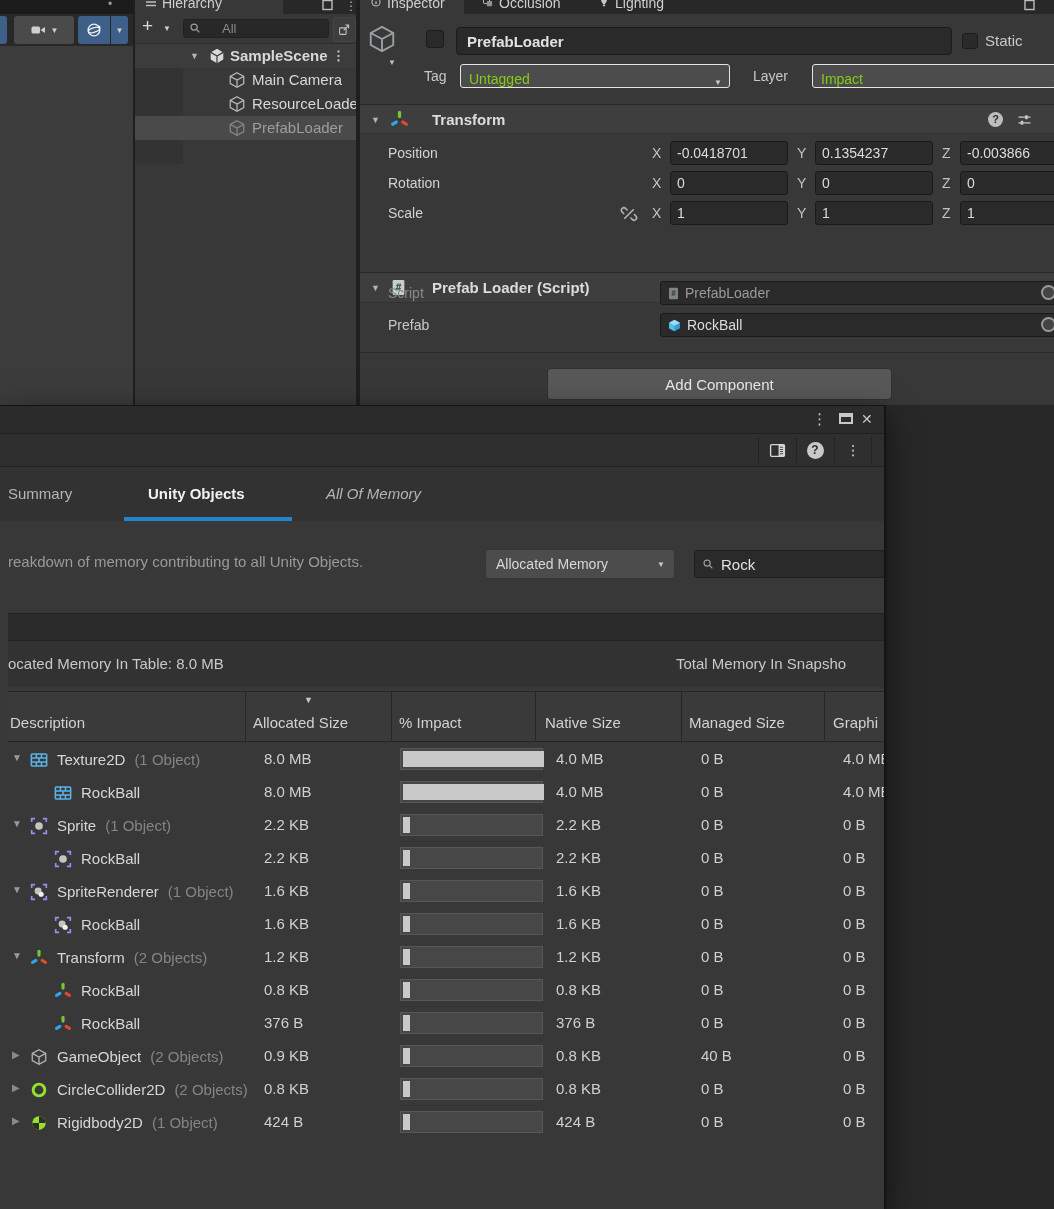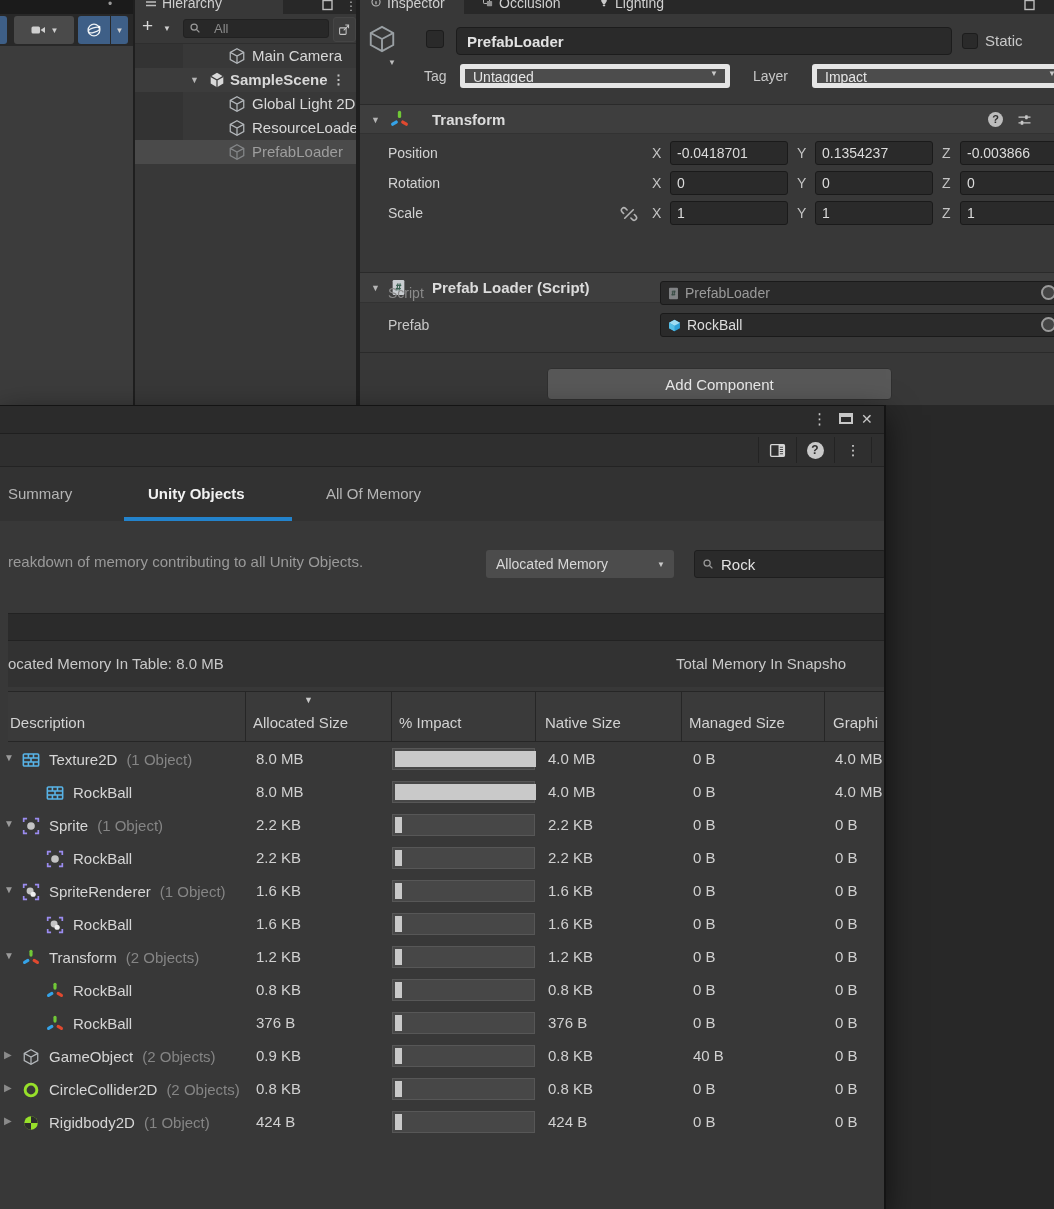--- a/index.html
+++ b/index.html
@@ -36,21 +36,21 @@
   .ptab.active{background:#383838;}
   .ptab .tlabel{position:relative;top:-5px;font-size:14px;color:#cfcfcf;}
   .ptab .ic{position:relative;top:-4px;}
   .strip-ico{position:absolute;top:-4px;color:#bdbdbd;font-size:12px;}
 
   
   .hier{left:135px;top:0;width:221px;height:405px;background:#383838;}
   .htoolbar{position:absolute;left:0;top:14px;width:221px;height:30px;background:#383838;border-bottom:1px solid #2e2e2e;box-sizing:border-box;}
   .hplus{position:absolute;left:7px;top:1px;font-size:19px;color:#d8d8d8;}
   .hplus-dd{position:absolute;left:28px;top:10px;font-size:8px;color:#cfcfcf;}
-  .hsearch{position:absolute;left:48px;top:5px;width:146px;height:19px;background:#282828;border:1px solid #212121;border-radius:3px;display:flex;align-items:center;gap:12px;padding:0 5px;box-sizing:border-box;}
+  .hsearch{position:absolute;left:48px;top:5px;width:146px;height:19px;background:#282828;border:1px solid #212121;border-radius:3px;display:flex;align-items:center;gap:20px;padding:0 5px;box-sizing:border-box;}
   .hsearch .ph{color:#8a8a8a;font-size:13px;}
   .hpop{position:absolute;left:198px;top:3px;width:21px;height:23px;border:1px solid #454545;border-radius:3px;background:#3d3d3d;display:flex;align-items:center;justify-content:center;}
   .htree{position:absolute;left:0;top:44px;width:221px;}
   .hgutter{position:absolute;left:0;top:0;width:48px;height:120px;background:#333333;}
   .hrow{position:relative;height:24px;line-height:24px;font-size:15px;}
   .hrow.root{background:#3c3c3c;font-weight:700;}
   .hrow.sel{background:#4a4a4a;}
   .hrow.sel .hlabel{color:#9e9e9e;}
   .hrow.sel .hicon{opacity:.55;}
   .harrow{position:absolute;left:55px;top:0;font-size:9px;color:#b5b5b5;}
@@ -63,21 +63,21 @@
   
   .insp{left:360px;top:0;width:694px;height:405px;background:#383838;}
   .insp .ptabs{left:0;width:694px;}
   .ibody{position:absolute;left:0;top:14px;width:694px;height:391px;}
   .go-cube{position:absolute;left:7px;top:9px;}
   .go-dd{position:absolute;left:28px;top:44px;font-size:8px;color:#bdbdbd;}
   .cbx{background:#2a2a2a;border:1px solid #1c1c1c;border-radius:3px;box-sizing:border-box;}
   .namefield{position:absolute;left:96px;top:13px;width:496px;height:28px;background:#2a2a2a;border:1px solid #1c1c1c;border-radius:4px;box-sizing:border-box;
              display:flex;align-items:center;padding:0 10px;font-size:15px;font-weight:700;color:#e2e2e2;}
   .lab{color:#c8c8c8;font-size:14px;}
-  .ddown{background:#4c4c4c;border:5px solid #e5e5e5;border-radius:3px;box-sizing:border-box;display:flex;align-items:flex-start;padding:0 8px;font-size:14px;color:#e5e5e5;height:24px;}
+  .ddown{background:#4c4c4c;border:1px solid #e5e5e5;border-radius:3px;box-sizing:border-box;display:flex;align-items:flex-end;padding:0 8px;font-size:14px;color:#84cc16;height:24px;}
   .ddown .i-down{position:absolute;right:7px;font-size:8px;color:#c9c9c9;}
   .comp-head{position:absolute;left:0;width:694px;height:30px;background:#3e3e3e;border-top:1px solid #2a2a2a;border-bottom:1px solid #323232;box-sizing:border-box;}
   .comp-head .fold{position:absolute;left:11px;top:10px;font-size:9px;color:#b5b5b5;}
   .comp-head .ctitle{position:absolute;left:72px;top:6px;font-weight:700;font-size:15px;color:#dcdcdc;}
   .comp-head .cicon{position:absolute;left:30px;top:5px;}
   .qbadge{position:absolute;width:15px;height:15px;border-radius:50%;background:#bdbdbd;color:#2e2e2e;font-size:11px;font-weight:700;text-align:center;line-height:15px;}
   .preset{position:absolute;top:7px;}
   .trow{position:relative;height:26px;margin-bottom:4px;}
   .trow .tname{position:absolute;left:28px;top:4px;font-size:14px;color:#d2d2d2;}
   .trow .linkslot{position:absolute;left:260px;top:4px;width:18px;height:18px;}
@@ -114,21 +114,21 @@
            display:flex;align-items:center;gap:6px;padding:0 7px;font-size:15px;color:#e2e2e2;}
   .darkstrip{position:absolute;left:0;top:92px;width:100%;height:28px;background:#2b2b2b;border-top:1px solid #222;border-bottom:1px solid #222;box-sizing:border-box;}
   .sumbar{position:absolute;left:0;top:120px;width:100%;height:46px;background:#323232;}
   .sumbar .left{position:absolute;left:0;top:14px;font-size:15px;color:#c8c8c8;}
   .sumbar .right{position:absolute;left:668px;top:14px;right:0;overflow:hidden;font-size:15px;color:#c8c8c8;}
   .thead{position:absolute;left:0;top:170px;width:100%;height:51px;background:#3a3a3a;border-top:1px solid #262626;border-bottom:1px solid #262626;box-sizing:border-box;}
   .thead .colsep{position:absolute;top:0;width:1px;height:49px;background:#262626;}
   .thead .hl{position:absolute;top:22px;font-size:15px;color:#d2d2d2;white-space:nowrap;overflow:hidden;}
   .sortarrow{position:absolute;left:296px;top:3px;font-size:9px;color:#c8c8c8;}
   .prows{position:absolute;left:0;top:222px;width:100%;}
-  .prow{position:relative;height:33px;font-size:15px;}
+  .prow{position:relative;height:33px;font-size:15px;margin-left:8px;}
   .parrow{position:absolute;left:-4px;top:9px;font-size:10px;color:#9a9a9a;}
   .parrow.i-right{color:#8a8a8a;}
   .pnamecell{position:absolute;left:0;top:0;width:237px;height:33px;display:flex;align-items:center;gap:9px;overflow:hidden;white-space:nowrap;}
   .picon{width:18px;height:18px;flex:0 0 18px;margin-left:14px;}
   .prow.child .picon{margin-left:38px;}
   .pname{color:#d6d6d6;}
   .pcount{color:#858585;}
   .pcell{position:absolute;top:7px;color:#d0d0d0;white-space:nowrap;}
   .c-alloc{left:248px;} .c-native{left:540px;} .c-managed{left:685px;} .c-graphics{left:827px;}
   .bar{position:absolute;left:384px;top:5px;width:143px;height:22px;background:#474747;border:1px solid #575757;box-sizing:border-box;}
@@ -209,55 +209,42 @@
               <g stroke="#c4c4c4" stroke-width="1.3" fill="none">
                 <rect x="2" y="6" width="8" height="8" rx="1"></rect>
                 <path d="M7 9l6-6M9 2.5h4v4"></path>
               </g>
             </svg>
         </span>
       </div>
     </div>
     <div class="htree" id="htree">
       <div class="hgutter"></div>
-    <div class="hrow child">
+    <div class="hrow root">
+      <span class="harrow i-down"></span>
+      <span class="hicon ic">
+            <svg width="18" height="18" viewBox="0 0 16 16">
+              <path d="M8 1.6 13.6 4.8v6.4L8 14.4 2.4 11.2V4.8z" fill="#d9d9d9"></path>
+              <path d="M8 8 2.4 4.8M8 8l5.6-3.2M8 8v6.4" stroke="#3a3a3a" stroke-width="1.1" fill="none"></path>
+            </svg>
+          </span>
+      <span class="hlabel">SampleScene</span>
+      <span class="rowkebab i-kebab"></span>
+    </div>
+        <div class="hrow child">
 
       <span class="hicon ic">
             <svg width="18" height="18" viewBox="0 0 16 16">
               <g stroke="#b4b8bc" stroke-width="1.1" fill="none">
                 <path d="M8 1.5 14 4.8v6.4L8 14.5 2 11.2V4.8z"></path>
                 <path d="M2 4.8 8 8l6-3.2M8 8v6.5"></path>
               </g>
             </svg>
           </span>
       <span class="hlabel">Main Camera</span>
-
-    </div>
-        <div class="hrow root">
-      <span class="harrow i-down"></span>
-      <span class="hicon ic">
-            <svg width="18" height="18" viewBox="0 0 16 16">
-              <path d="M8 1.6 13.6 4.8v6.4L8 14.4 2.4 11.2V4.8z" fill="#d9d9d9"></path>
-              <path d="M8 8 2.4 4.8M8 8l5.6-3.2M8 8v6.4" stroke="#3a3a3a" stroke-width="1.1" fill="none"></path>
-            </svg>
-          </span>
-      <span class="hlabel">SampleScene</span>
-      <span class="rowkebab i-kebab"></span>
-    </div>
-        <div class="hrow child">
-
-      <span class="hicon ic">
-            <svg width="18" height="18" viewBox="0 0 16 16">
-              <g stroke="#b4b8bc" stroke-width="1.1" fill="none">
-                <path d="M8 1.5 14 4.8v6.4L8 14.5 2 11.2V4.8z"></path>
-                <path d="M2 4.8 8 8l6-3.2M8 8v6.5"></path>
-              </g>
-            </svg>
-          </span>
-      <span class="hlabel">Global Light 2D</span>
 
     </div>
         <div class="hrow child">
 
       <span class="hicon ic">
             <svg width="18" height="18" viewBox="0 0 16 16">
               <g stroke="#b4b8bc" stroke-width="1.1" fill="none">
                 <path d="M8 1.5 14 4.8v6.4L8 14.5 2 11.2V4.8z"></path>
                 <path d="M2 4.8 8 8l6-3.2M8 8v6.5"></path>
               </g>
@@ -494,21 +481,21 @@
       <div class="wtbtn" style="left:796px;">
         <span class="helpcircle i-q"></span>
       </div>
       <div class="wtbtn" style="left:834px;border-right:1px solid #232323;">
         <span class="i-kebab"></span>
       </div>
     </div>
     <div class="wtabs">
       <span class="wtab" style="left:8px;">Summary</span>
       <span class="wtab active" style="left:148px;">Unity Objects</span>
-      <span class="wtab" style="left:326px;">All Of Memory</span>
+      <span class="wtab" style="left:326px;font-style:italic;">All Of Memory</span>
       <span class="wtab-underline" style="left:124px;width:168px;"></span>
     </div>
     <div class="wcontent">
       <span class="desc nowrap">reakdown of memory contributing to all Unity Objects.</span>
       <div class="filterdd">
         <span>Allocated Memory</span>
         <span class="i-down"></span>
       </div>
       <div class="wsearch">
         <span class="ic">

